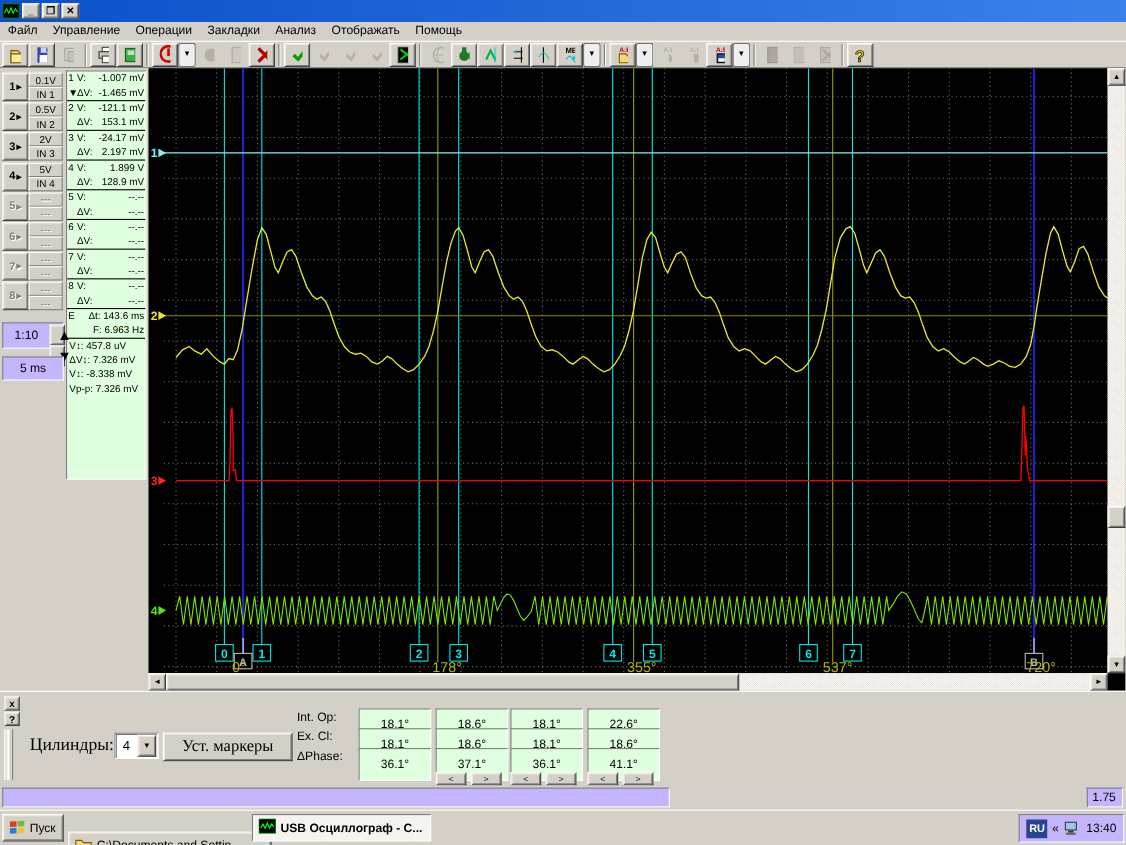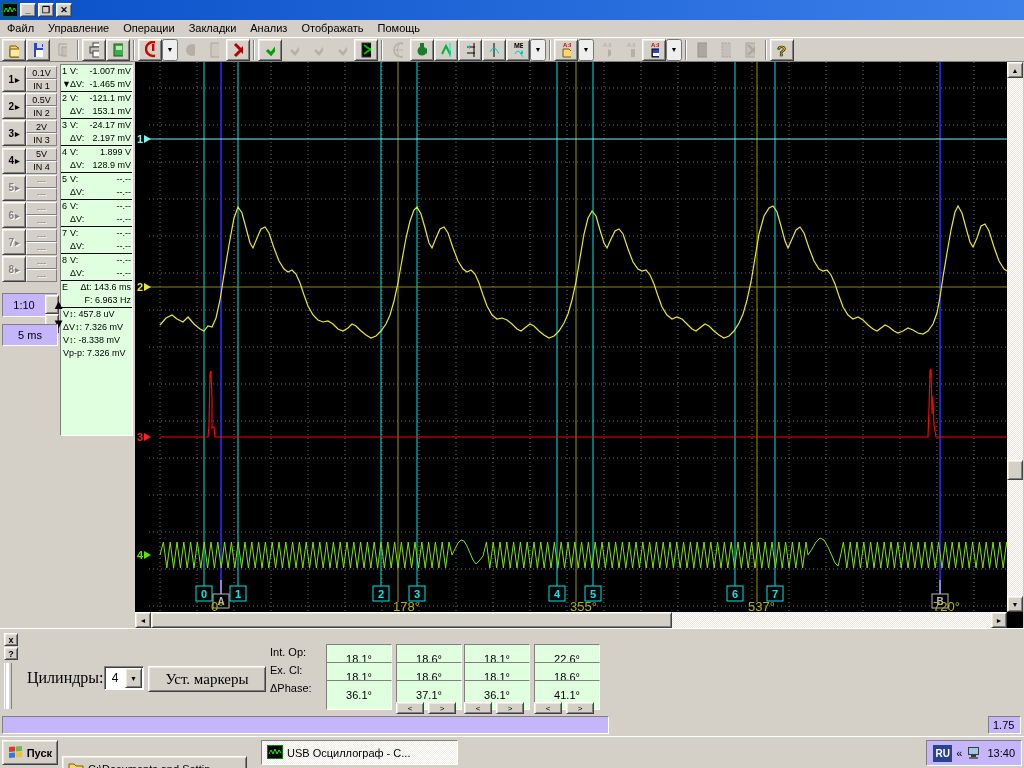--- a/index.html
+++ b/index.html
@@ -657,37 +657,37 @@
       <button class="nav-btn raised" style="left: 566px; top: 73px;">&gt;</button>
     </div>
 </div>
 
 <div class="abs" id="statusbar">
   <div class="status-pane sunken" style="left:2px;width:607px;"></div>
   <div class="status-pane sunken" style="left:988px;width:33px;">1.75</div>
 </div>
 
 <div class="abs" id="taskbar">
-  <button class="task-btn raised" style="left:2px;width:56px;font-weight:bold;">
+  <button class="task-btn raised" style="left:2px;width:56px;font-weight:normal;">
     <svg width="15" height="14">
       <rect x="1" y="1" width="6" height="5" fill="#e03a26" transform="skewY(-4)"></rect>
       <rect x="8" y="1" width="6" height="5" fill="#6cbd45" transform="skewY(-4)"></rect>
       <rect x="1" y="7" width="6" height="5" fill="#2e7cd6" transform="skewY(-4)"></rect>
       <rect x="8" y="7" width="6" height="5" fill="#f3c231" transform="skewY(-4)"></rect>
     </svg>
     <span>Пуск</span>
   </button>
   <div id="task-buttons">
       <button class="task-btn raised" style="left: 62px; width: 185px; margin-top: 16px;">
         <span><svg width="16" height="13">
             <path d="M1 3 h5 l2 2 h7 v7 h-14 z" fill="#f7d674" stroke="#7a5b00"></path>
           </svg></span>
         <span>C:\Documents and Settin...</span>
       </button>
-      <button class="task-btn raised task-active" style="left: 229px; width: 197px; font-weight: normal; margin-left: 32px;">
+      <button class="task-btn raised task-active" style="left: 229px; width: 163px; font-weight: bold;">
         <span><svg width="16" height="14">
             <rect width="16" height="14" fill="#008000"></rect>
             <rect x="1" y="1" width="14" height="12" fill="#000"></rect>
             <polyline points="2,9 4,5 6,9 8,4 10,9 12,5 14,8" stroke="#00ff00" fill="none"></polyline>
           </svg></span>
         <span>USB Осциллограф - C...</span>
       </button>
     </div>
   <div id="tray" class="sunken">
     <span id="lang-badge">RU</span>

